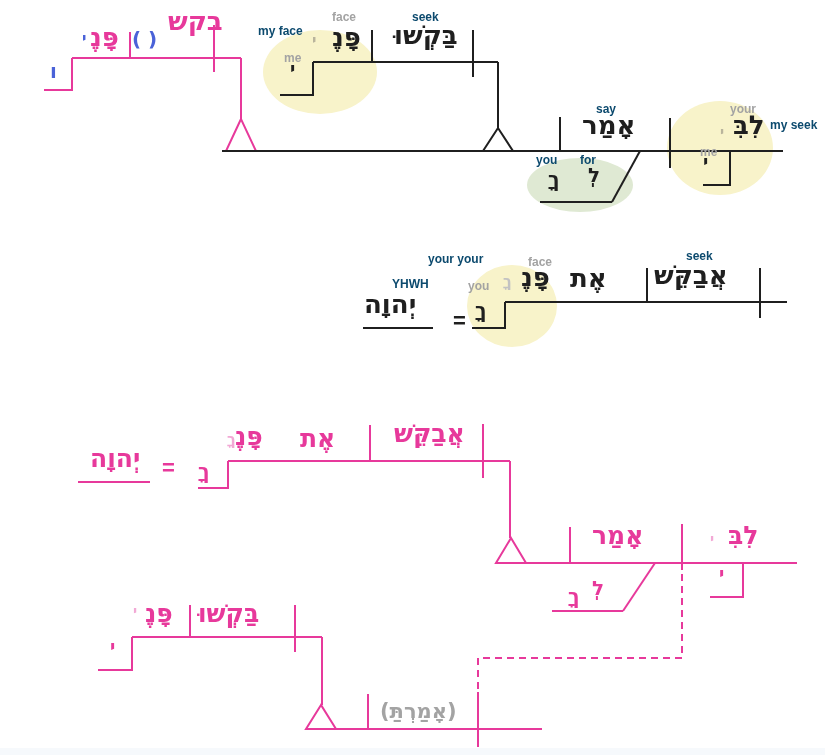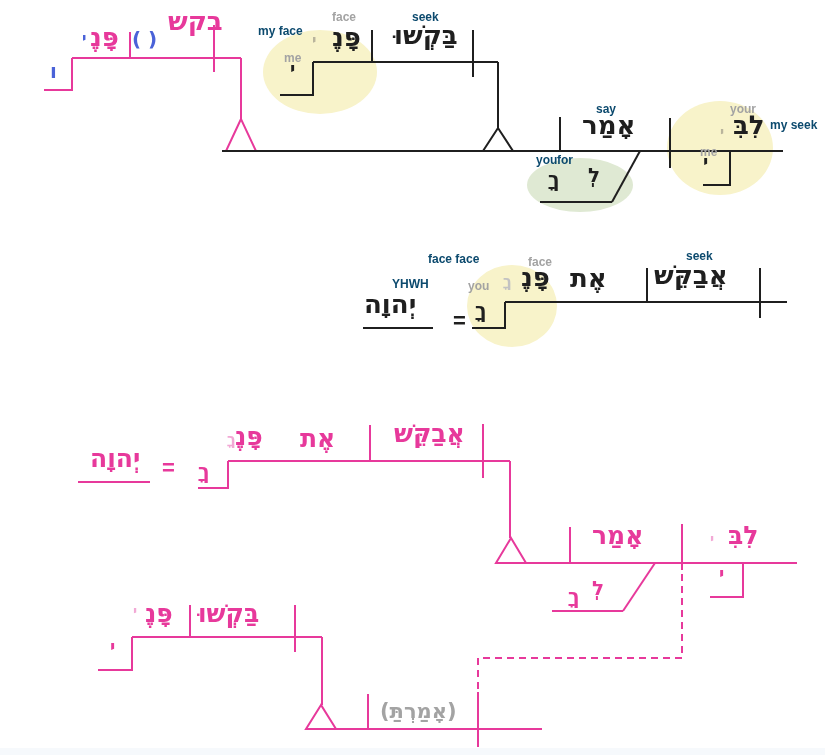--- a/index.html
+++ b/index.html
@@ -101,37 +101,37 @@
   <div class="t lbl bluelbl" style="left:412px;top:11px">seek</div>
   <div class="t hb lgray" style="left:312px;top:33px;font-size:15px">י</div>
   <div class="t hb blk" style="left:332px;top:24px;font-size:26px">פָּנֶ</div>
   <div class="t hb blk" style="left:394px;top:22px;font-size:26px">בַּקְשׁוּ</div>
   <div class="t lbl graylbl" style="left:284px;top:52px">me</div>
   <div class="t hb blk" style="left:290px;top:60px;font-size:18px">י</div>
 
   <div class="t lbl bluelbl" style="left:596px;top:103px">say</div>
   <div class="t hb blk" style="left:582px;top:112px;font-size:26px">אָמַר</div>
   <div class="t lbl bluelbl" style="left:536px;top:154px">you</div>
-  <div class="t lbl bluelbl" style="left:557px;top:154px">for</div>
+  <div class="t lbl bluelbl" style="left:580px;top:154px">for</div>
   <div class="t hb blk" style="left:548px;top:169px;font-size:20px">ךָ</div>
   <div class="t hb blk" style="left:588px;top:165px;font-size:20px">לְ</div>
   <div class="t lbl graylbl" style="left:730px;top:103px">your</div>
   <div class="t lbl bluelbl" style="left:770px;top:119px">my seek</div>
   <div class="t hb lgray" style="left:720px;top:125px;font-size:14px">י</div>
   <div class="t hb blk" style="left:733px;top:112px;font-size:26px">לִבִּ</div>
   <div class="t lbl graylbl" style="left:700px;top:146px">me</div>
   <div class="t hb blk" style="left:703px;top:153px;font-size:18px">י</div>
 
   <div class="t lbl bluelbl" style="left:392px;top:278px">YHWH</div>
   <div class="t hb blk" style="left:364px;top:291px;font-size:26px">יְהוָה</div>
   <div class="t blk" style="left:453px;top:310px;font-size:22px;font-weight:bold">=</div>
   <div class="t lbl graylbl" style="left:468px;top:280px">you</div>
   <div class="t hb blk" style="left:475px;top:300px;font-size:20px">ךָ</div>
   <div class="t hb lgray2" style="left:503px;top:274px;font-size:15px">ךָ</div>
-  <div class="t lbl bluelbl" style="left:428px;top:253px">face face</div>
+  <div class="t lbl bluelbl" style="left:428px;top:253px">your your</div>
   <div class="t lbl graylbl" style="left:528px;top:256px">face</div>
   <div class="t hb blk" style="left:521px;top:264px;font-size:26px">פָּנֶ</div>
   <div class="t hb blk" style="left:570px;top:265px;font-size:26px">אֶת</div>
   <div class="t lbl bluelbl" style="left:686px;top:250px">seek</div>
   <div class="t hb blk" style="left:654px;top:262px;font-size:26px">אֲבַקֵּשׁ</div>
 
   <div class="t hb pink" style="left:90px;top:446px;font-size:25px">יְהוָה</div>
   <div class="t pink" style="left:162px;top:457px;font-size:22px;font-weight:bold">=</div>
   <div class="t hb pink" style="left:198px;top:461px;font-size:20px">ךָ</div>
   <div class="t hb lpink" style="left:227px;top:432px;font-size:15px">ךָ</div>

